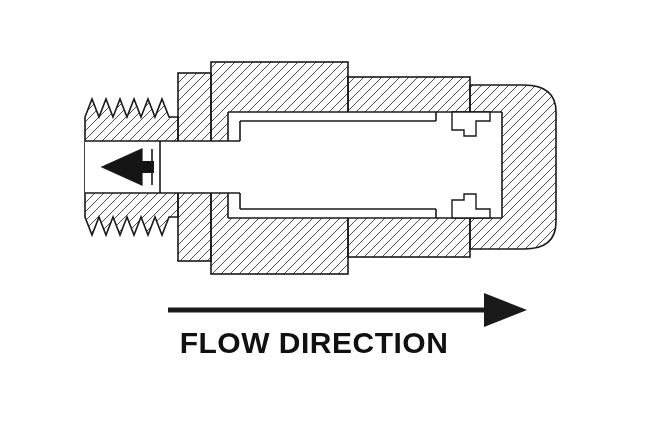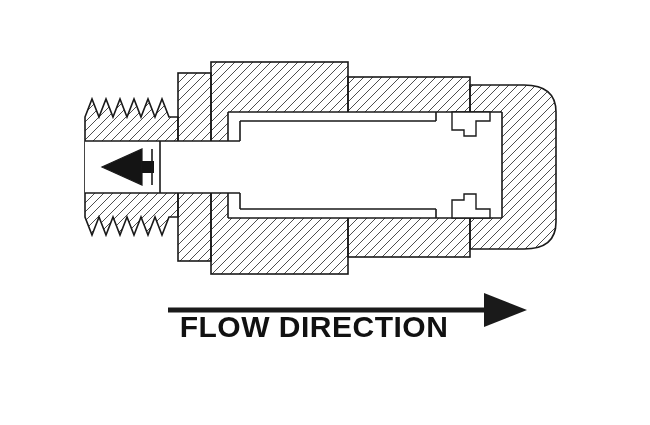--- a/index.html
+++ b/index.html
@@ -15,21 +15,21 @@
     overflow: hidden;
     font-family: "Liberation Sans", sans-serif;
   }
   .stage svg {
     position: absolute;
     left: 0;
     top: 0;
   }
   .flow-label {
     position: absolute;
-    top: 310px;
+    top: 326px;
     left: 0;
     width: 628px;
     text-align: center;
     font-family: "Liberation Sans", sans-serif;
     font-size: 30px;
     font-weight: 700;
     letter-spacing: 0.5px;
     color: #111111;
     user-select: none;
   }

